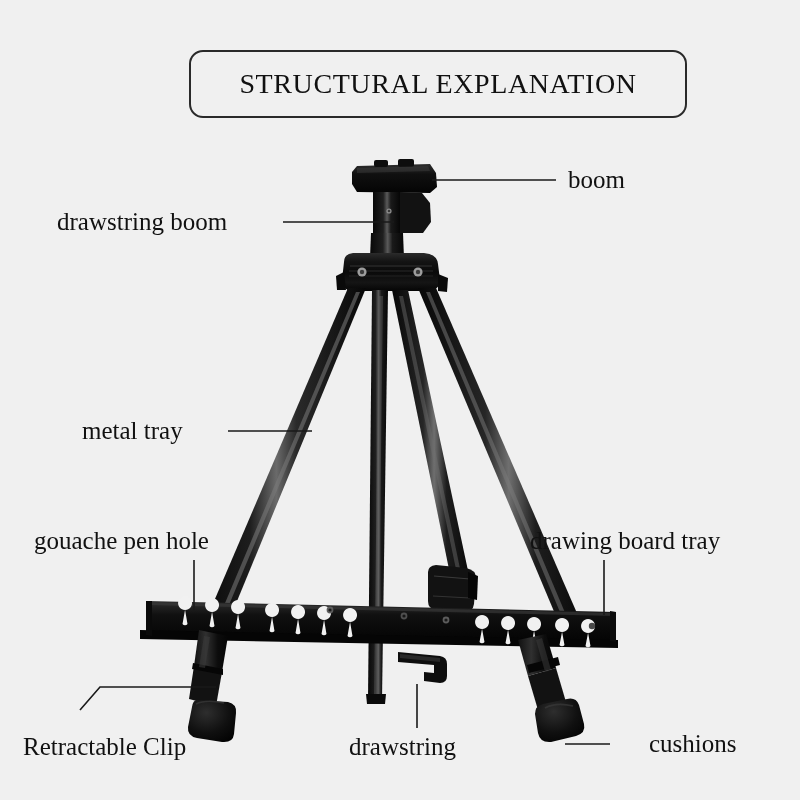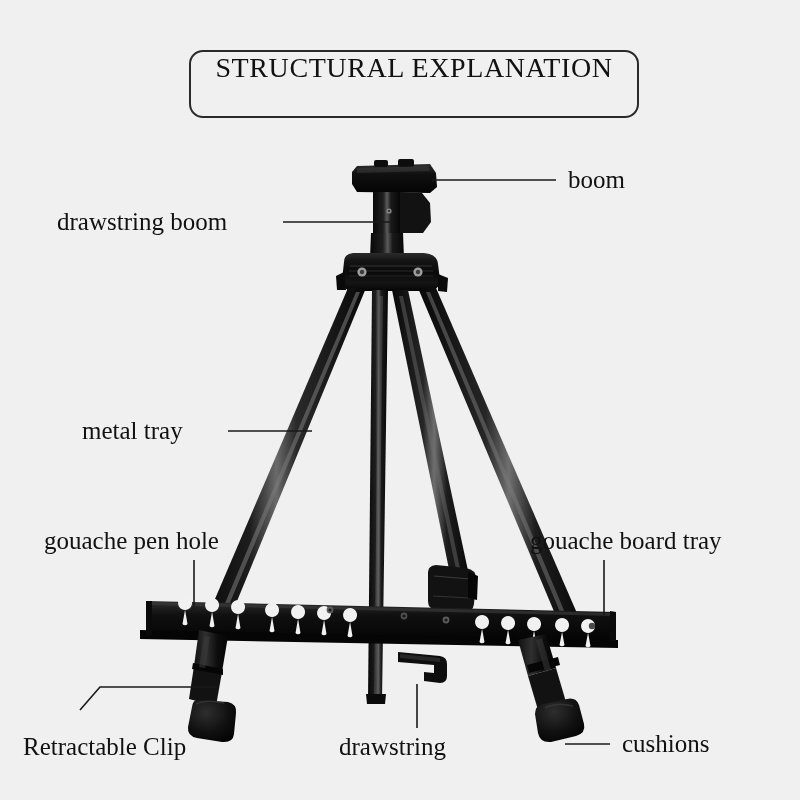--- a/index.html
+++ b/index.html
@@ -15,27 +15,28 @@
     background: #f0f0f0;
     overflow: hidden;
     font-family: "Liberation Serif", "DejaVu Serif", serif;
   }
 
   
   #title-box {
     position: absolute;
     left: 189px;
     top: 50px;
-    width: 450px;
+    width: 498px;
     height: 68px;
     box-sizing: border-box;
     border: 2px solid #2a2a2a;
     border-radius: 14px;
     background: transparent;
     display: flex;
+    align-items: center;
     justify-content: center;
   }
   #title-text {
     font-size: 28px;
     letter-spacing: 0.6px;
     color: #111111;
     white-space: nowrap;
     font-family: "Liberation Serif", "DejaVu Serif", serif;
   }
 
@@ -247,20 +248,20 @@
   </svg>
 
   <div id="title-box" style="border-color: rgb(42, 42, 42);">
     <span id="title-text" style="color: rgb(17, 17, 17);">STRUCTURAL EXPLANATION</span>
   </div>
 
   <div id="label-layer">
       <div class="label" style="left: 568px; top: 167px;">boom</div>
       <div class="label" style="left: 57px; top: 209px;">drawstring boom</div>
       <div class="label" style="left: 82px; top: 418px;">metal tray</div>
-      <div class="label" style="left: 44px; top: 528px;">gouache pen hole</div>
-      <div class="label" style="left: 530px; top: 528px;">gouache board tray</div>
+      <div class="label" style="left: 34px; top: 528px;">gouache pen hole</div>
+      <div class="label" style="left: 530px; top: 528px;">drawing board tray</div>
       <div class="label" style="left: 23px; top: 734px;">Retractable Clip</div>
-      <div class="label" style="left: 339px; top: 734px;">drawstring</div>
-      <div class="label" style="left: 622px; top: 731px;">cushions</div>
+      <div class="label" style="left: 349px; top: 734px;">drawstring</div>
+      <div class="label" style="left: 649px; top: 731px;">cushions</div>
     </div>
 
 </div>
 
 </body></html>

